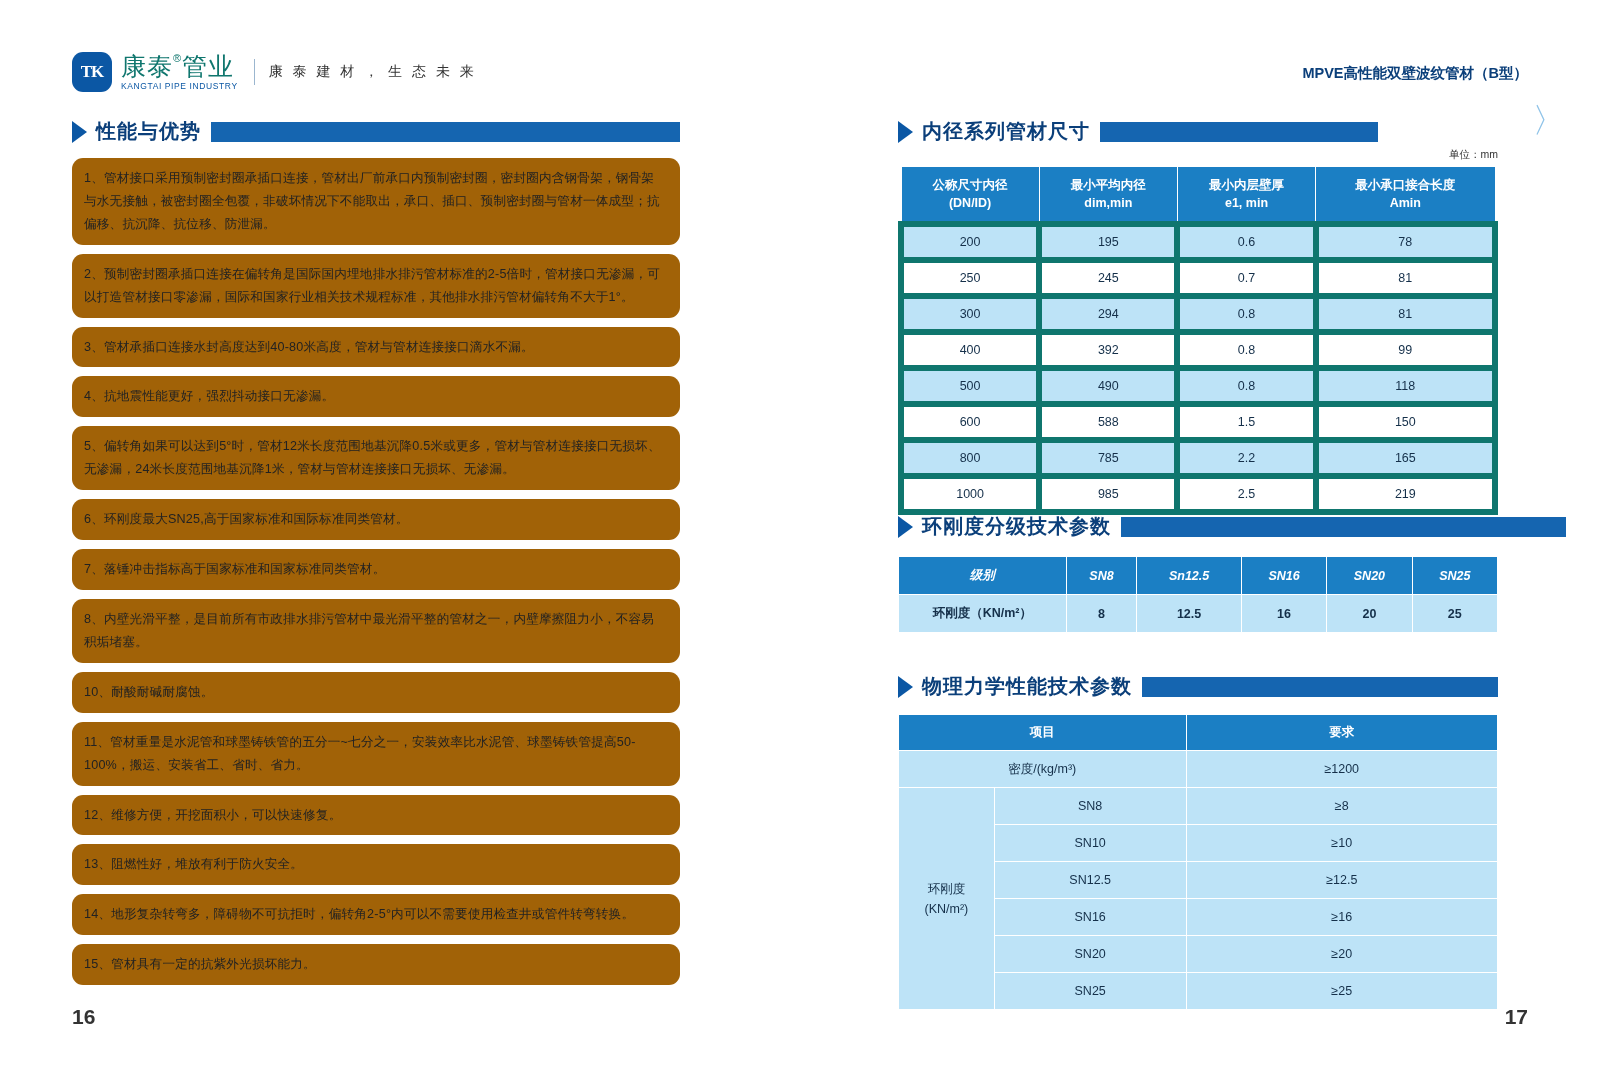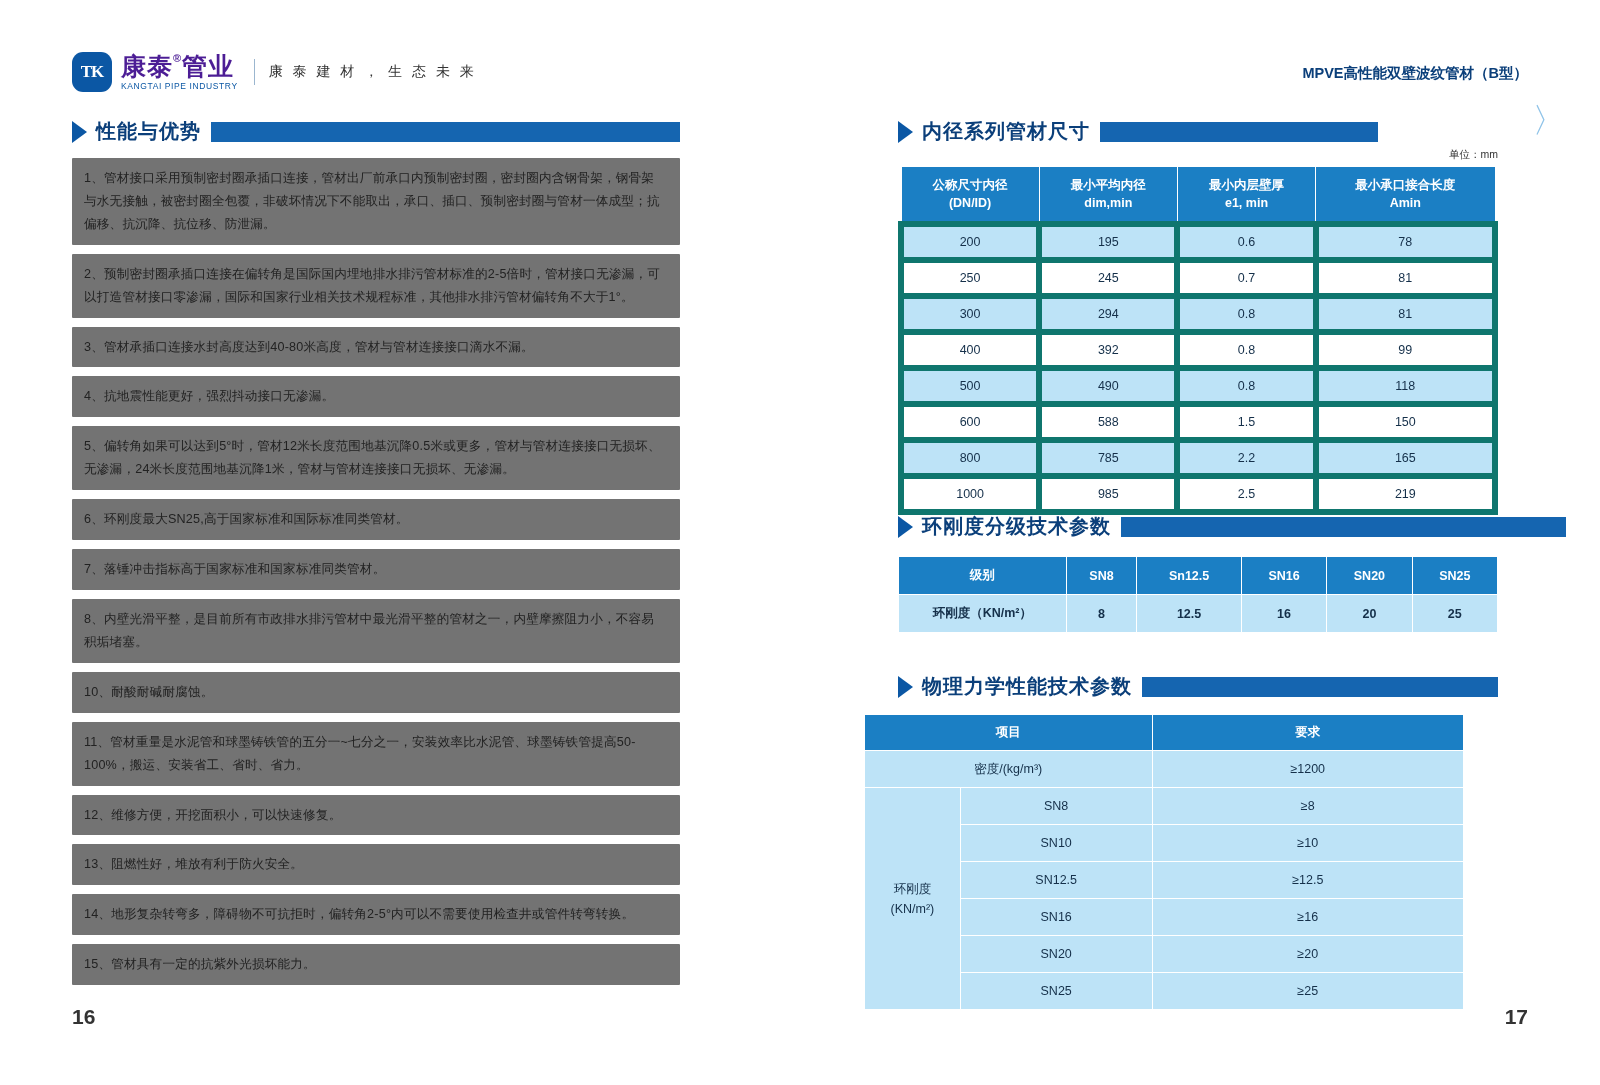--- a/index.html
+++ b/index.html
@@ -18,21 +18,21 @@
   .header { position:absolute; top:52px; left:0; width:1600px; height:50px; }
   .logo-wrap { position:absolute; left:72px; top:0; display:flex; align-items:center; }
   .logo-mark {
     width:40px; height:40px; background:#0b57a4; border-radius:11px;
     display:flex; align-items:center; justify-content:center;
     color:#fff; font-weight:bold; font-size:17px; letter-spacing:-1px;
     font-family:"Liberation Serif", serif;
   }
   .logo-text { margin-left:9px; line-height:1.05; }
   .logo-cn {
-    font-size:25px; font-weight:bold; color:#4c1d95; letter-spacing:1px;
+    font-size:25px; font-weight:normal; color:#0f766e; letter-spacing:1px;
     white-space:nowrap;
   }
   .logo-cn .reg { font-size:11px; vertical-align:top; }
   .logo-en { font-size:8.5px; color:#0b57a4; letter-spacing:.6px; margin-top:2px; }
   .logo-divider { width:1px; height:26px; background:#9bb6cf; margin:0 14px 0 16px; }
   .logo-slogan { font-size:14px; color:#333; letter-spacing:3px; white-space:nowrap; }
 
   .header-right {
     position:absolute; right:72px; top:12px;
     font-size:14.5px; color:#0b3f7a; font-weight:bold; white-space:nowrap;
@@ -51,42 +51,42 @@
   }
   .sec-title {
     font-size:20px; font-weight:bold; color:#0b3f7a; white-space:nowrap;
     letter-spacing:1px;
   }
   .sec-bar { height:20px; margin-left:10px; background:#1565b0; flex:1; }
 
   
   .features { position:absolute; left:72px; top:158px; width:608px; }
   .feat {
-    background:#737373; color:#222; font-size:12.6px; line-height:1.82;
-    padding:9px 14px 9px 12px; margin-bottom:9px; border-radius:1px;
+    background:#a16207; color:#222; font-size:12.6px; line-height:1.82;
+    padding:9px 14px 9px 12px; margin-bottom:9px; border-radius:11px;
     letter-spacing:.2px;
   }
 
   
   table { border-collapse:collapse; width:100%; font-size:12.5px; }
   .unit-note { font-size:10.5px; color:#333; text-align:right; margin-bottom:4px; }
 
   .tbl-a th {
     background:#1b7fc4; color:#fff; font-weight:bold; font-size:12.5px;
     padding:9px 4px; line-height:1.45; border:1px solid #ffffff;
   }
   .tbl-a td {
     text-align:center; padding:8px 4px; border:6px solid #0f766e; color:#15304a;
   }
   .row-alt td { background:#bde3f7; }
   .row-plain td { background:#ffffff; }
 
   .tbl-b th {
     background:#1b7fc4; color:#fff; font-weight:bold; padding:10px 4px;
-    border:1px solid #fff; font-size:12.5px;
+    border:1px solid #fff; font-size:12.5px;font-style:italic;
   }
   .tbl-b td {
     background:#bde3f7; text-align:center; padding:10px 4px; border:1px solid #fff;
     color:#15304a; font-weight:bold;
   }
   .tbl-b td.lbl { font-weight:bold; }
 
   .tbl-c th {
     background:#1b7fc4; color:#fff; font-weight:bold; padding:9px 4px;
     border:1px solid #fff; font-size:12.5px;
@@ -97,21 +97,21 @@
   .tbl-c td.rowlabel { background:#bde3f7; font-weight:normal; line-height:1.6; }
 
   
   #sec-perf { left:72px; top:118px; width:608px; }
   #sec-dim  { left:898px; top:118px; width:480px; }
   #sec-ring { left:898px; top:513px; width:668px; }
   #sec-phys { left:898px; top:673px; width:600px; }
 
   #tbl-dim-wrap  { position:absolute; left:898px; top:148px; width:600px; }
   #tbl-ring-wrap { position:absolute; left:898px; top:556px; width:600px; }
-  #tbl-phys-wrap { position:absolute; left:864px; top:714px; width:600px; }
+  #tbl-phys-wrap { position:absolute; left:898px; top:714px; width:600px; }
 
   
   .pageno { position:absolute; bottom:56px; font-size:21px; color:#333; font-weight:bold; }
   .pageno.left { left:72px; }
   .pageno.right { right:72px; }
 </style>
 </head>
 <body>
 
 <div class="page">

